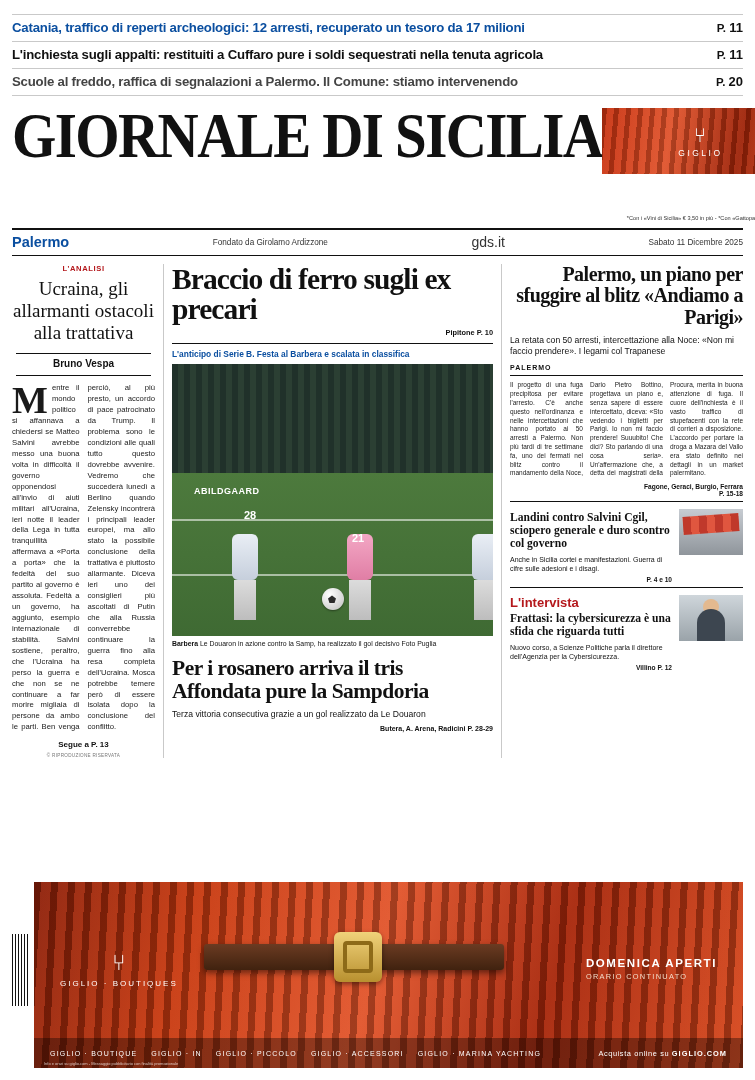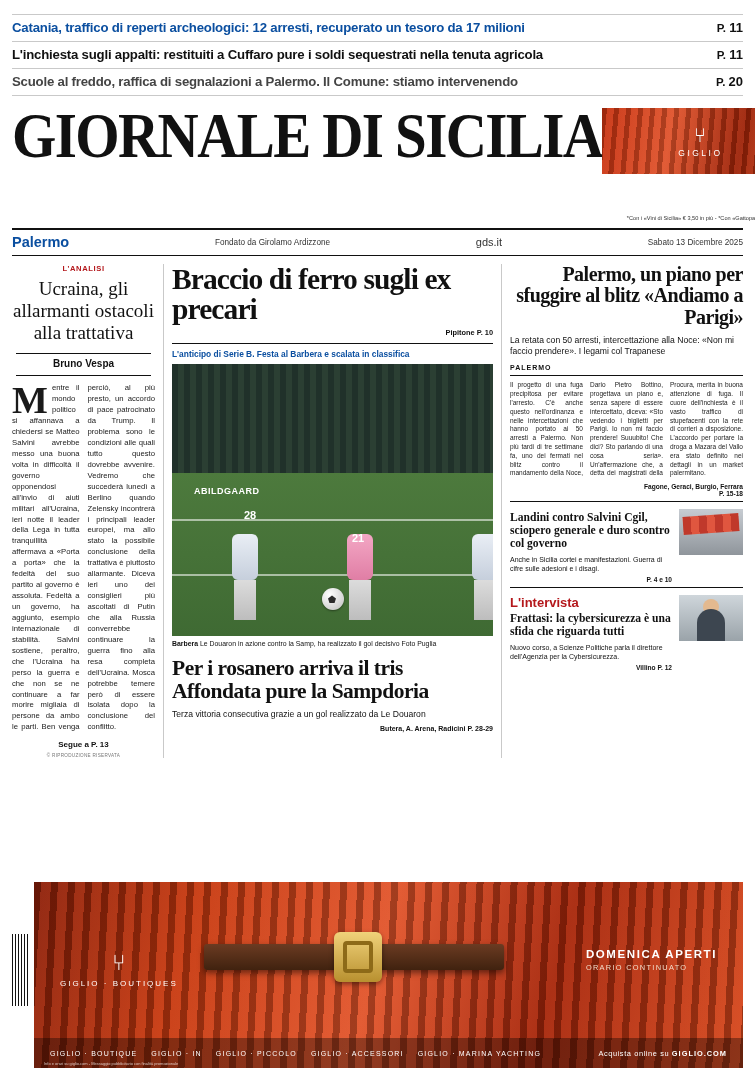--- a/index.html
+++ b/index.html
@@ -65,21 +65,21 @@
   .anno .tiny { font-size: 5.6px; color: #333; margin-top: 2px; }
 
   
   .citybar {
     display: flex; align-items: center; justify-content: space-between;
     border-top: 2px solid #111; border-bottom: 1px solid #111;
     margin-top: 6px; padding: 4px 0 5px 0;
   }
   .city { color: #0b4fa0; font-weight: bold; font-size: 14.5px; }
   .founder { font-size: 8.2px; color: #333; text-align: right; }
-  .site { font-size: 11px; color: #333; }
+  .site { font-size: 14px; color: #333; }
   .date { font-size: 8.2px; color: #333; }
 
   
   .content { display: flex; margin-top: 8px; }
   .col-left { width: 152px; padding-right: 8px; border-right: 1px solid #c9c9c9; }
   .col-main { flex: 1; padding: 0 8px; }
   .col-right { width: 242px; padding-left: 8px; border-left: 1px solid #c9c9c9; }
 
   
   .kicker-red { color: #b4171b; font-size: 7.6px; font-weight: bold; letter-spacing: .6px; text-align: center; }
@@ -201,21 +201,21 @@
     position:absolute; left: 170px; top: 62px; width: 300px; height: 26px;
     background: linear-gradient(#6b3b22,#40220f); border-radius: 3px;
     box-shadow: 0 3px 6px rgba(0,0,0,.5);
   }
   .buckle {
     position:absolute; left: 300px; top: 50px; width: 48px; height: 50px;
     background: linear-gradient(#f0d27a,#b8902f); border-radius: 6px;
     box-shadow: 0 2px 5px rgba(0,0,0,.45);
   }
   .buckle:after{ content:""; position:absolute; inset:9px; border:4px solid #8d6a18; border-radius:4px;}
-  .ad-right { position: absolute; right: 26px; top: 66px; text-align: left; }
+  .ad-right { position: absolute; right: 26px; top: 75px; text-align: left; }
   .ad-right .l1 { font-size: 11.5px; letter-spacing: 1.6px; font-weight: bold; }
   .ad-right .l2 { font-size: 7.4px; letter-spacing: 1.3px; margin-top: 3px; color:#f2dcc9; }
   .ad-bottom {
     position: absolute; left: 0; right: 0; bottom: 0; height: 30px;
     background: rgba(0,0,0,.35); display: flex; align-items: center;
     justify-content: space-between; padding: 0 16px;
   }
   .ad-brands { display: flex; gap: 14px; font-size: 7px; letter-spacing: 1.2px; }
   .ad-buy { font-size: 7.4px; letter-spacing: .6px; }
   .ad-buy b { letter-spacing: 1px; }
@@ -272,21 +272,21 @@
         <div class="b">Euro 1,50*</div>
         <div class="tiny">*Con i «Vini di Sicilia» € 3,50 in più - *Con «Gattopardo» € 2,50 in più</div>
       </div>
     </div>
   </div>
 
   <div class="citybar">
     <div class="city">Palermo</div>
     <div class="founder">Fondato da Girolamo Ardizzone</div>
     <div class="site">gds.it</div>
-    <div class="date">Sabato 13 Dicembre 2025</div>
+    <div class="date">Sabato 11 Dicembre 2025</div>
   </div>
 
   <div class="content">
 
     <div class="col-left">
       <div class="kicker-red">L'ANALISI</div>
       <div class="analysis-title">Ucraina, gli allarmanti ostacoli alla trattativa</div>
       <div class="author-rule"></div>
       <div class="author">Bruno Vespa</div>
       <div class="author-rule-b"></div>

